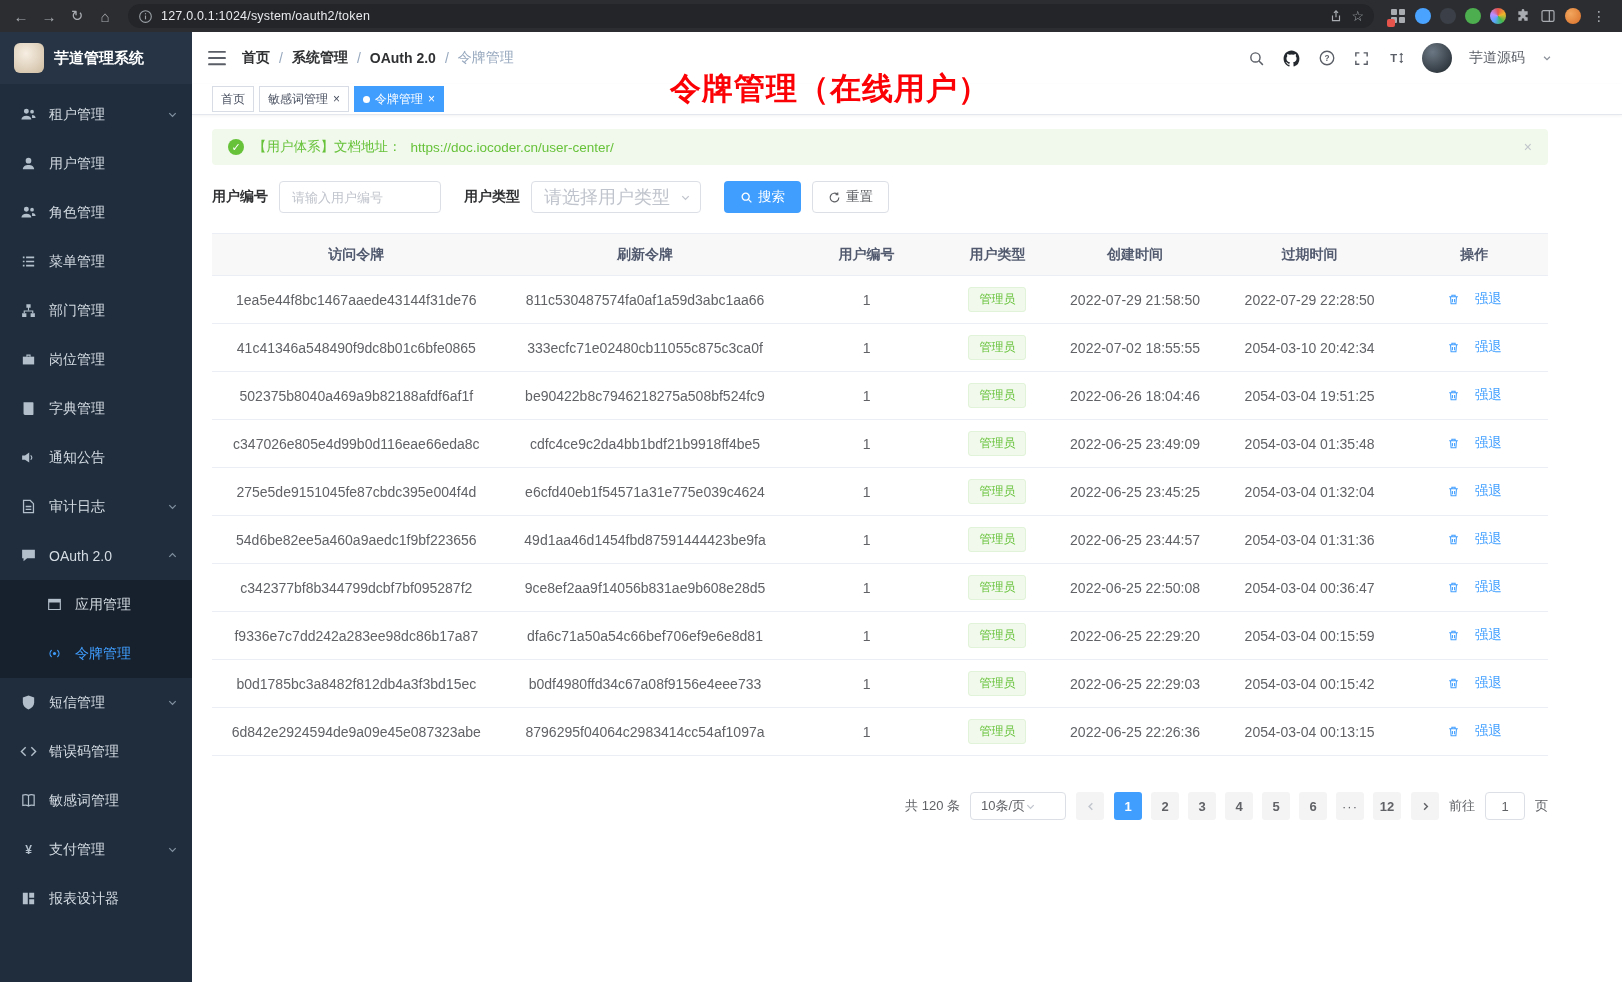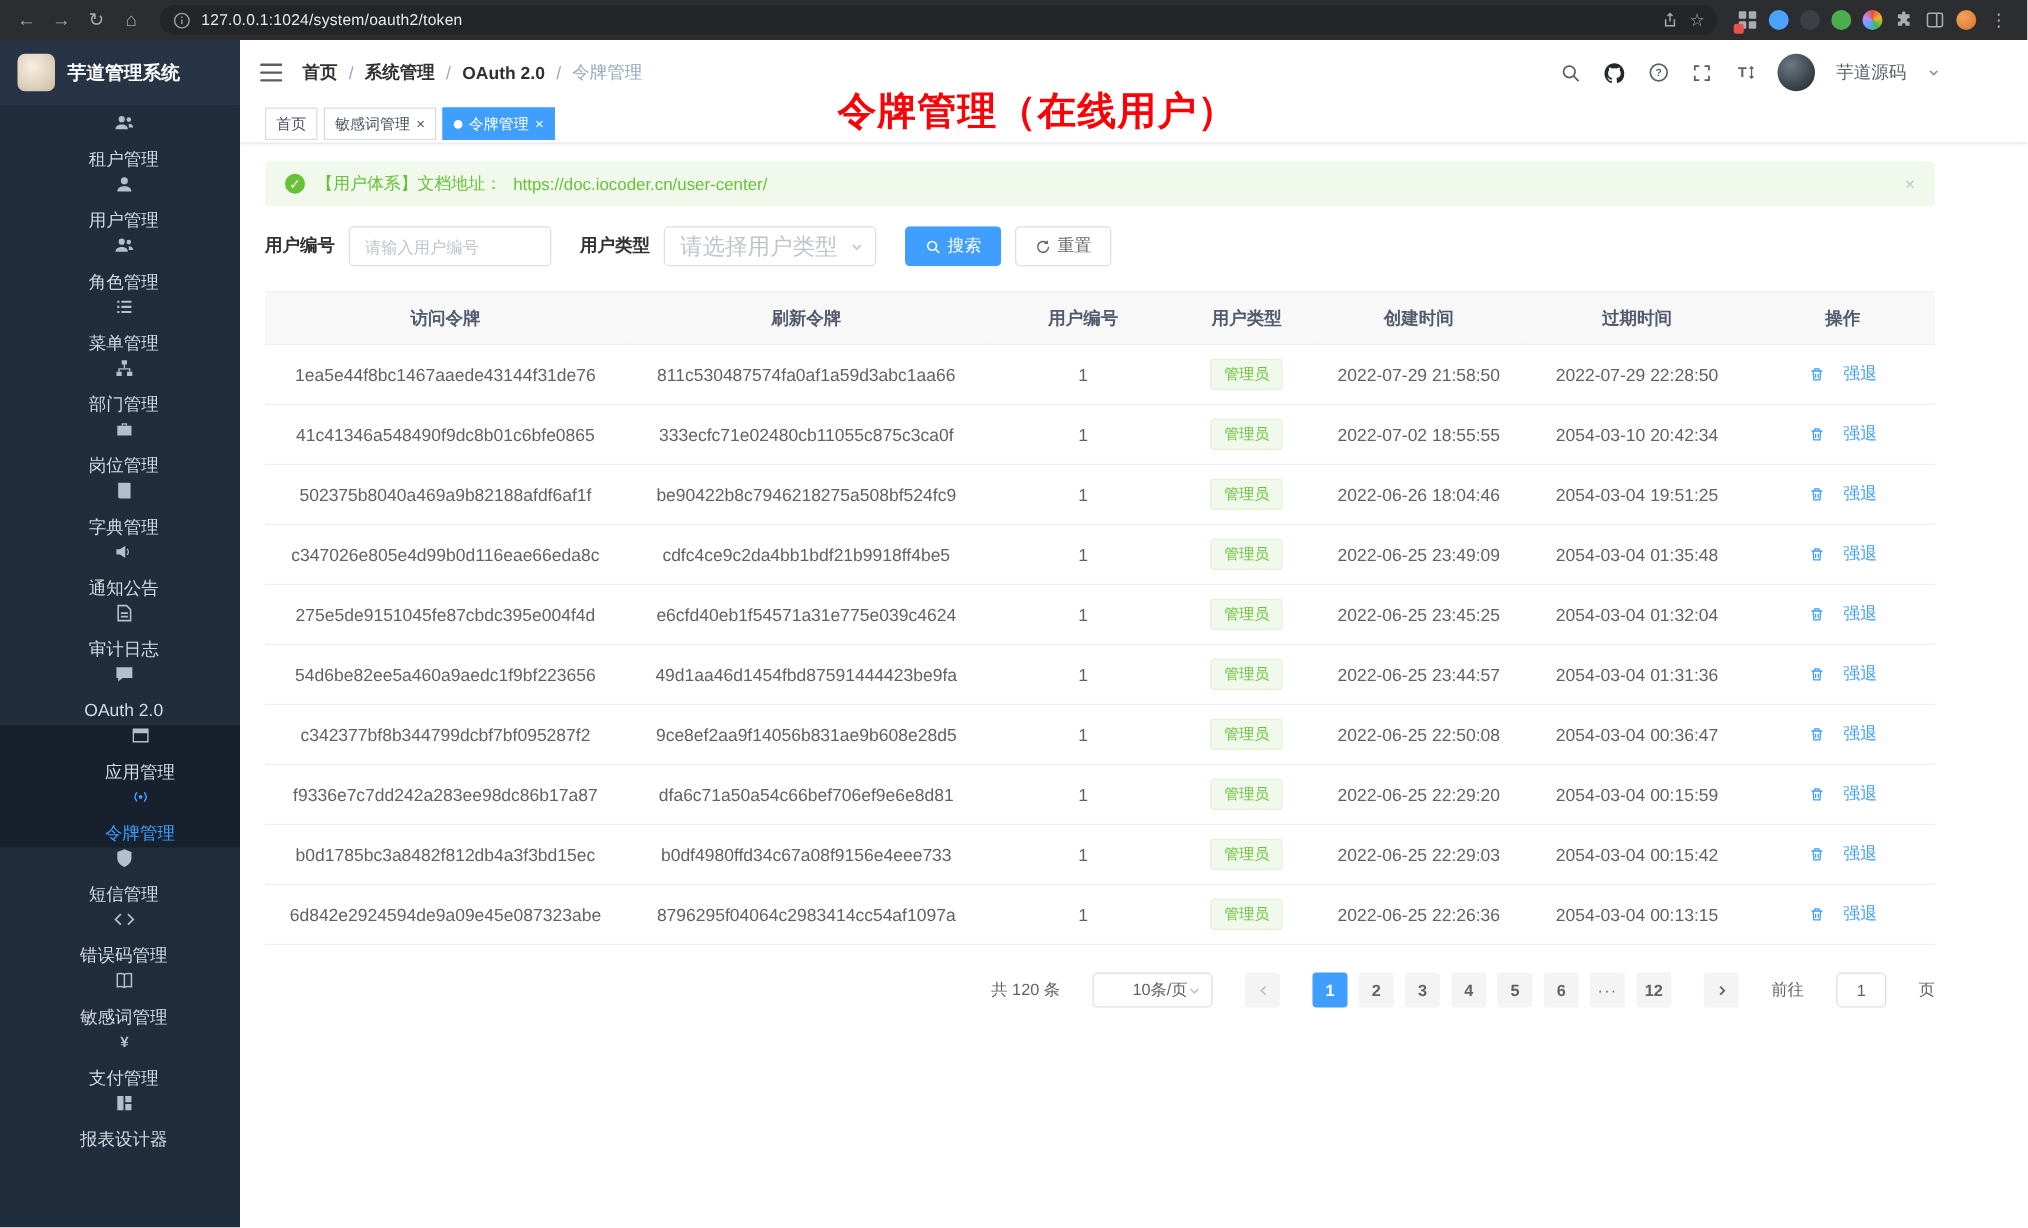--- a/index.html
+++ b/index.html
@@ -27,21 +27,21 @@
 
   
   .sidebar { width:192px; background:#1f2d3d; flex:none; display:flex; flex-direction:column; }
   .logo-row { height:52px; display:flex; align-items:center; padding-left:14px; gap:10px;
     background:#263445; cursor:pointer; flex:none; }
   .logo-img { width:30px; height:30px; border-radius:6px;
     background:radial-gradient(circle at 40% 35%, #f7efe3, #cdbba0); flex:none; }
   .logo-title { color:#fff; font-weight:700; font-size:15px; white-space:nowrap; }
   .menu { padding-top:6px; overflow:hidden; }
   .menu-item { height:49px; display:flex; align-items:center; padding:0 14px 0 20px; gap:12px;
-    color:#d4dbe2; font-size:14px; cursor:pointer; white-space:nowrap;flex-direction:column; }
+    color:#d4dbe2; font-size:14px; cursor:pointer; white-space:nowrap; }
   .menu-item svg.mi { width:17px; height:17px; flex:none; color:#b3bfcb; }
   .chev { width:11px; height:11px; color:#8291a0; }
   .menu-item .chev { margin-left:auto; }
   .chev.up { transform:rotate(180deg); }
   .submenu { background:#17212d; }
   .submenu .menu-item { padding-left:46px; }
   .menu-item.active, .menu-item.active svg.mi { color:#409eff; }
 
   
   .main { flex:1; display:flex; flex-direction:column; background:#fff; min-width:0; }
@@ -99,24 +99,24 @@
     border-bottom:1px solid #ebeef5; text-align:center; }
   td { height:48px; border-bottom:1px solid #ebeef5; text-align:center; font-size:14px;
     color:#606266; overflow:hidden; white-space:nowrap; }
   .badge-admin { display:inline-block; padding:3px 10px; font-size:12px; border-radius:3px;
     background:#f0f9eb; border:1px solid #e1f3d8; color:#67c23a; }
   .action-link { color:#409eff; font-size:13.5px; display:inline-flex; align-items:center; gap:15px;
     cursor:pointer; text-decoration:none; }
   .trash { width:13px; height:13px; }
 
   
-  .pagination { margin-top:22px; display:flex; align-items:center; justify-content:flex-end;
-    gap:26px; font-size:13px; color:#606266; }
+  .pagination { margin-top:36px; display:flex; align-items:center; justify-content:flex-end;
+    gap:10px; font-size:13px; color:#606266; }
   .page-size { width:96px; height:28px; border:1px solid #dcdfe6; border-radius:4px; background:#fff;
-    display:flex; align-items:center; justify-content:flex-end; padding:0 8px 0 10px; cursor:pointer; }
+    display:flex; align-items:center; justify-content:flex-start; padding:0 8px 0 10px; cursor:pointer; }
   .pager { display:flex; gap:9px; }
   .page-btn { min-width:28px; height:28px; padding:0 4px; background:#f4f4f5; border:none;
     border-radius:3px; color:#606266; font-size:13px; font-weight:600; cursor:pointer;
     display:inline-flex; align-items:center; justify-content:center;
     font-family:"Liberation Sans","DejaVu Sans",sans-serif; }
   .page-btn.active { background:#409eff; color:#fff; }
   .page-btn.ellipsis { font-weight:400; letter-spacing:1px; }
   .page-btn.prev { color:#c0c4cc; }
   .goto-input { width:40px; height:28px; border:1px solid #dcdfe6; border-radius:4px;
     text-align:center; font-size:13px; color:#606266; outline:none; }

